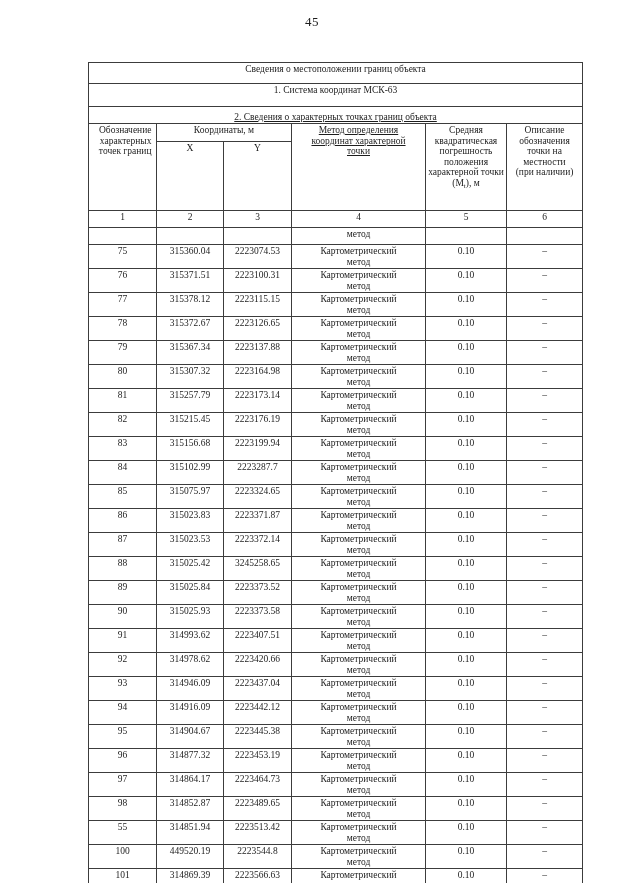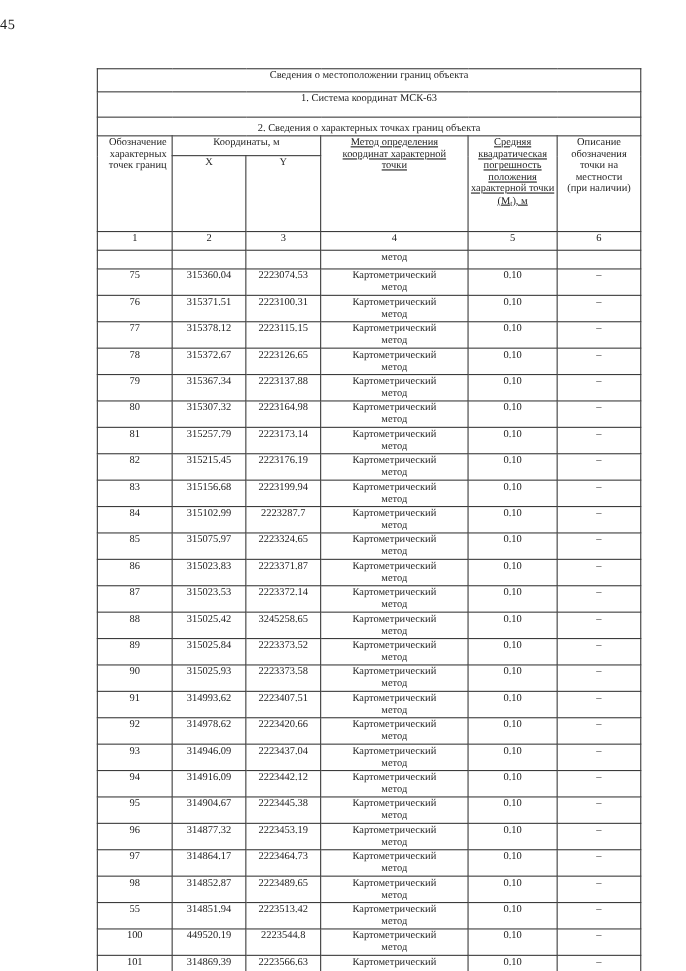--- a/index.html
+++ b/index.html
@@ -7,48 +7,48 @@
   .page{
     position:relative;
     width:624px;height:883px;
     background:#ffffff;
     font-family:"Liberation Serif","DejaVu Serif",serif;
     color:#1d1d1d;
     overflow:hidden;
   }
   .page-number{
     position:absolute;top:14px;left:0;width:100%;
-    text-align:left;font-size:13px;letter-spacing:0.5px;
+    text-align:center;font-size:13px;letter-spacing:0.5px;
   }
   table.main{
     position:absolute;left:88px;top:62px;
     width:494px;
     border-collapse:collapse;
     table-layout:fixed;
   }
   table.main td{
     border:1px solid #3c3c3c;
     font-size:9.5px;
     line-height:10.5px;
     padding:1px 2px;
     text-align:center;
     vertical-align:top;
     overflow:hidden;
   }
   td.title-cell{height:18px;vertical-align:middle;text-align:center;}
   td.section-cell{height:20px;text-align:left;vertical-align:top;padding-left:3px;margin-left:36px;}
-  td.section-cell.s2{height:14px;vertical-align:bottom;}
+  td.section-cell.s2{height:14px;vertical-align:bottom;text-decoration:underline;}
   td.hdr{font-size:9px;line-height:11px;}
   td.hdr-col1{vertical-align:top;}
   td.hdr-col1 .inner{max-width:58px;margin:0 auto;text-align:right;}
   td.hdr-coords{height:15px;vertical-align:middle;}
   td.hdr-xy{height:66px;vertical-align:middle;}
   td.hdr-col4{vertical-align:middle;text-decoration:underline;}
   td.hdr-col4 .inner{max-width:118px;margin:0 auto;}
-  td.hdr-col5{vertical-align:top;padding-top:2px;text-decoration:underline;}
+  td.hdr-col5{vertical-align:top;padding-top:2px;}
   td.hdr-col6{vertical-align:middle;}
   td.hdr-col6 .inner{max-width:62px;margin:0 auto;}
   sub.mt-sub{font-size:7px;vertical-align:-2px;}
   td.colnum{height:14px;vertical-align:middle;font-size:9.5px;}
   td.cont-cell{height:14px;vertical-align:middle;}
   tbody.points td{height:21px;}
   .method-inner{white-space:pre-line;max-width:120px;margin:0 auto;}
 </style>
 </head>
 <body>

